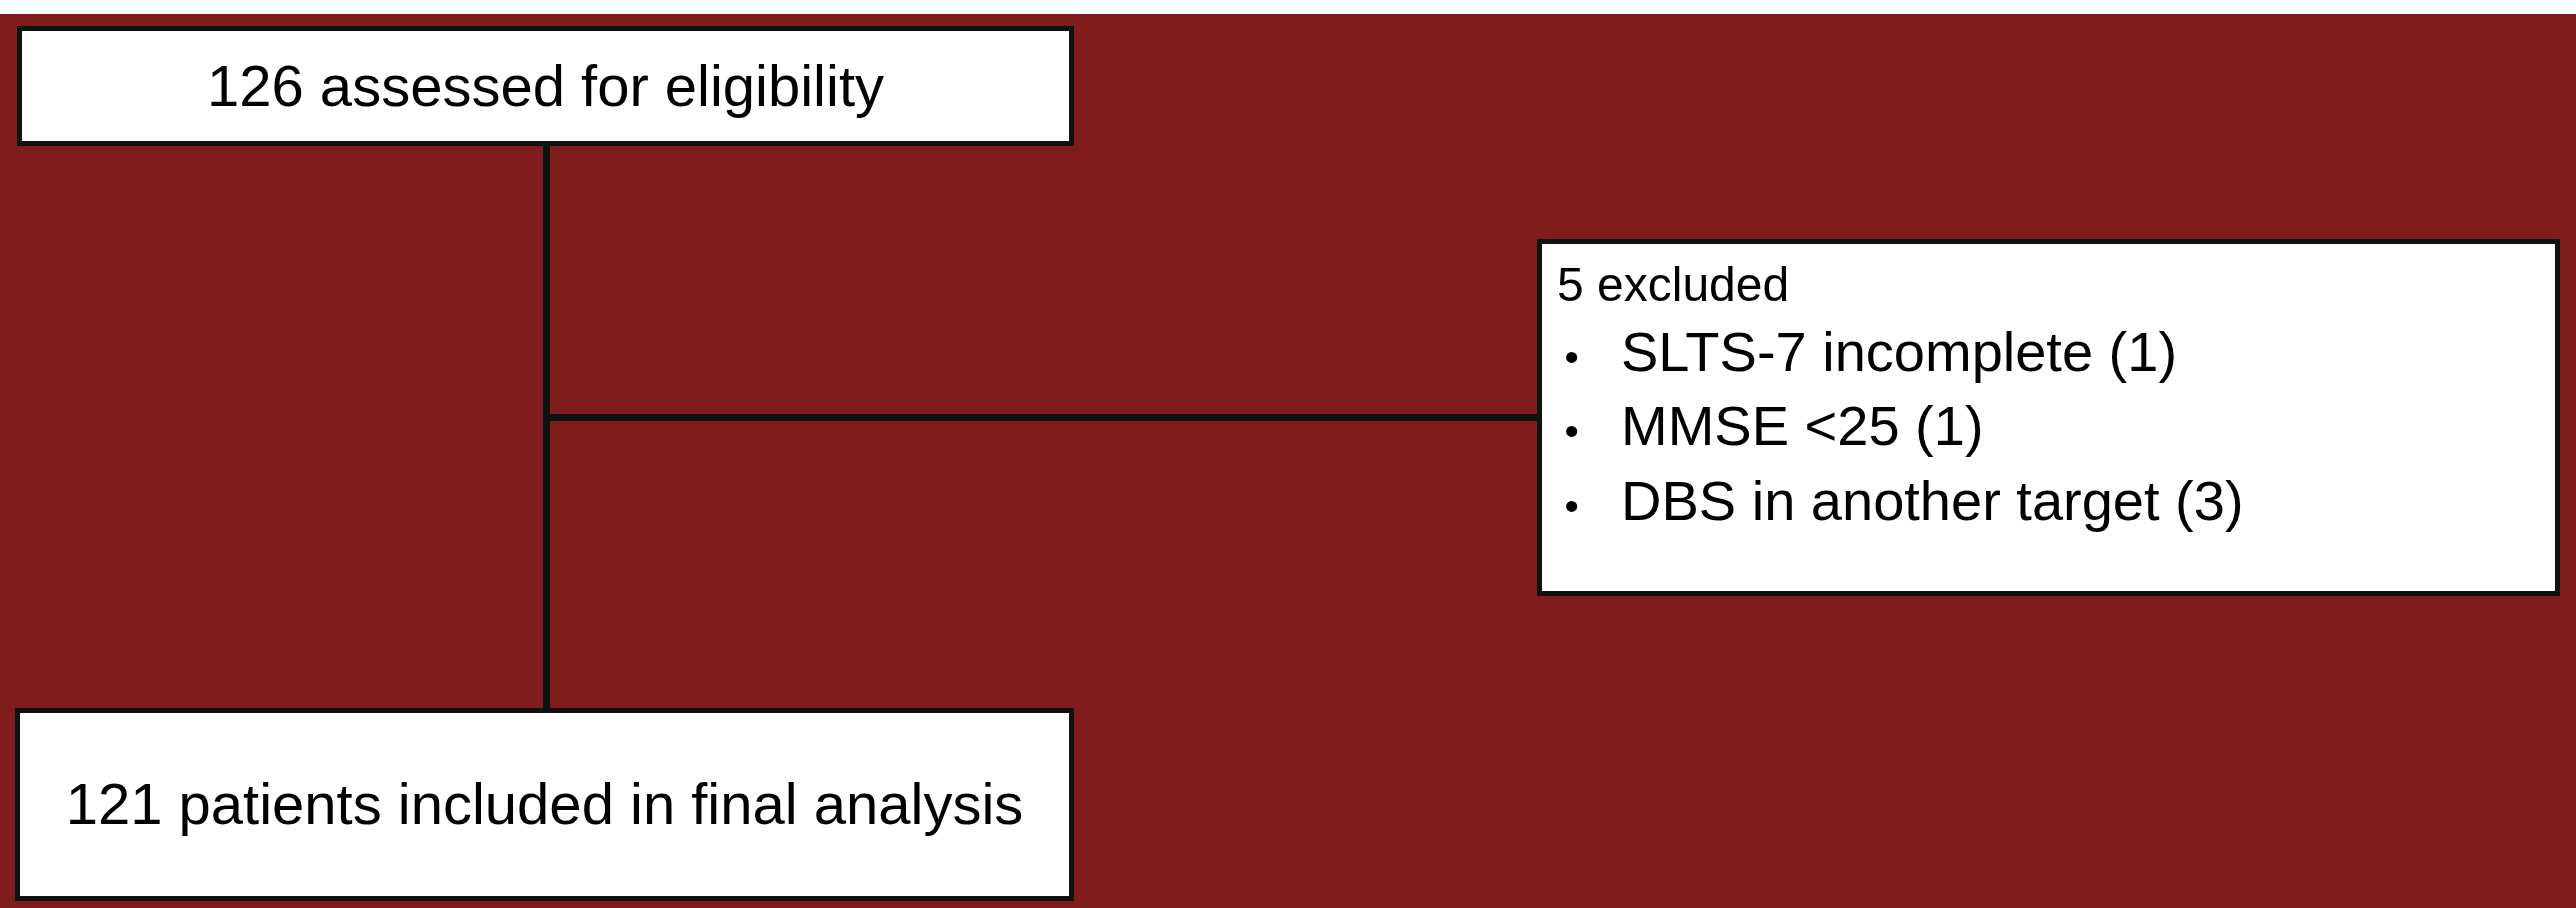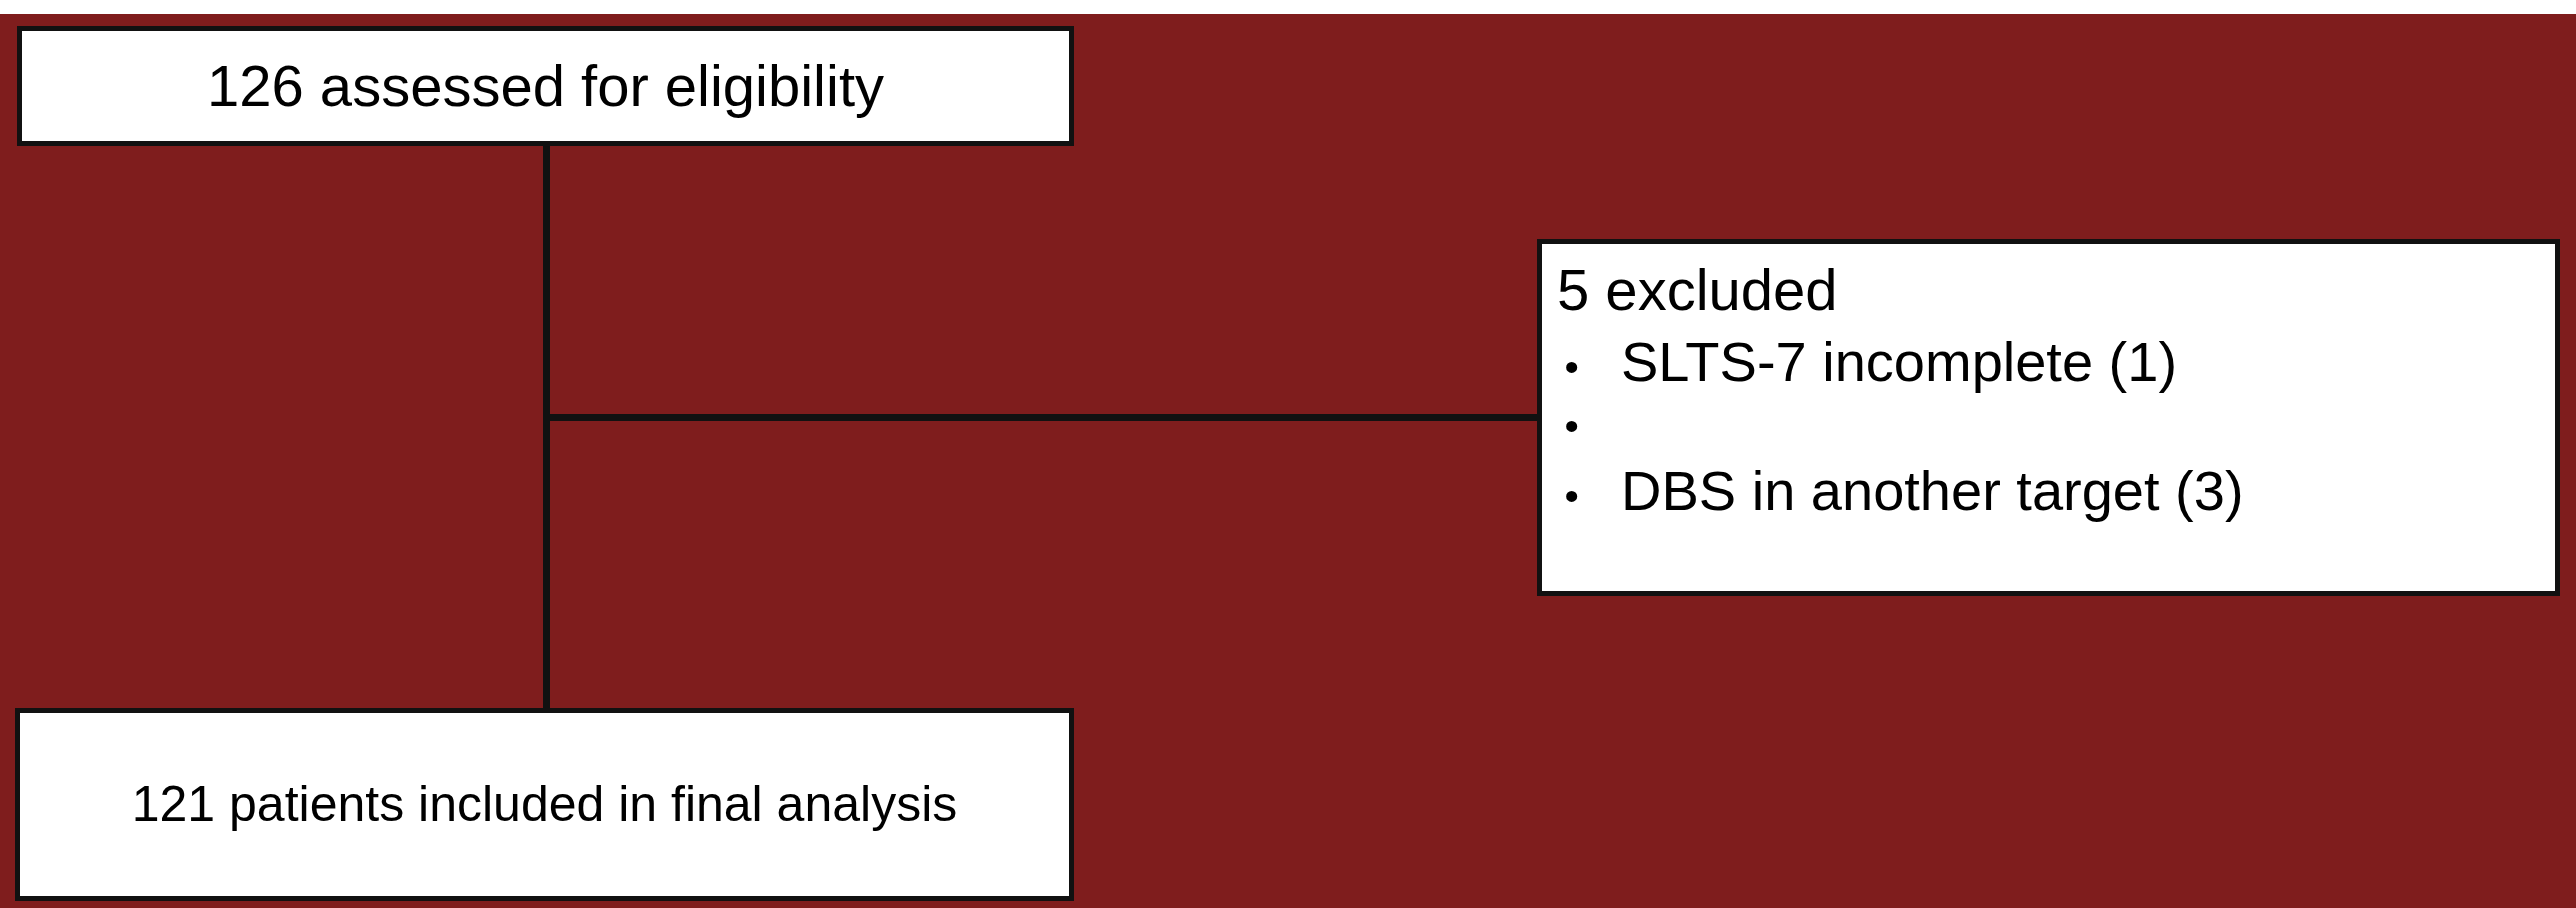--- a/index.html
+++ b/index.html
@@ -51,21 +51,21 @@
   
   #box-excluded {
     left: 1537px;
     top: 225px;
     width: 1023px;
     height: 357px;
     padding: 17px 13px 9.4px 15px;
     display: block;
   }
   #box-excluded .excluded-title {
-    font-size: 58px;
+    font-size: 48px;
     line-height: 1.0;
     text-align: left;
     margin: 0 0 5.6px 0;
     white-space: nowrap;
   }
   #box-excluded .excluded-list {
     list-style: none;
     margin: 0;
     padding: 0;
   }
@@ -93,21 +93,21 @@
   #box-included {
     left: 15px;
     top: 694px;
     width: 1059px;
     height: 193px;
     display: flex;
     align-items: center;
     justify-content: center;
   }
   #box-included .box-text {
-    font-size: 50px;
+    font-size: 58px;
     line-height: 1.22;
     text-align: center;
   }
 
   
   .connector {
     position: absolute;
     background: #111111;
   }
   
@@ -143,20 +143,21 @@
 
     <ul class="excluded-list">
 
       <li class="excluded-item">
         <span class="bullet-glyph">•</span>
         <span class="item-text">SLTS-7 incomplete (1)</span>
       </li>
 
       <li class="excluded-item">
         <span class="bullet-glyph">•</span>
+        <span class="item-text">MMSE &lt;25 (1)</span>
       </li>
 
       <li class="excluded-item">
         <span class="bullet-glyph">•</span>
         <span class="item-text">DBS in another target (3)</span>
       </li>
 
     </ul>
   </div>
 

